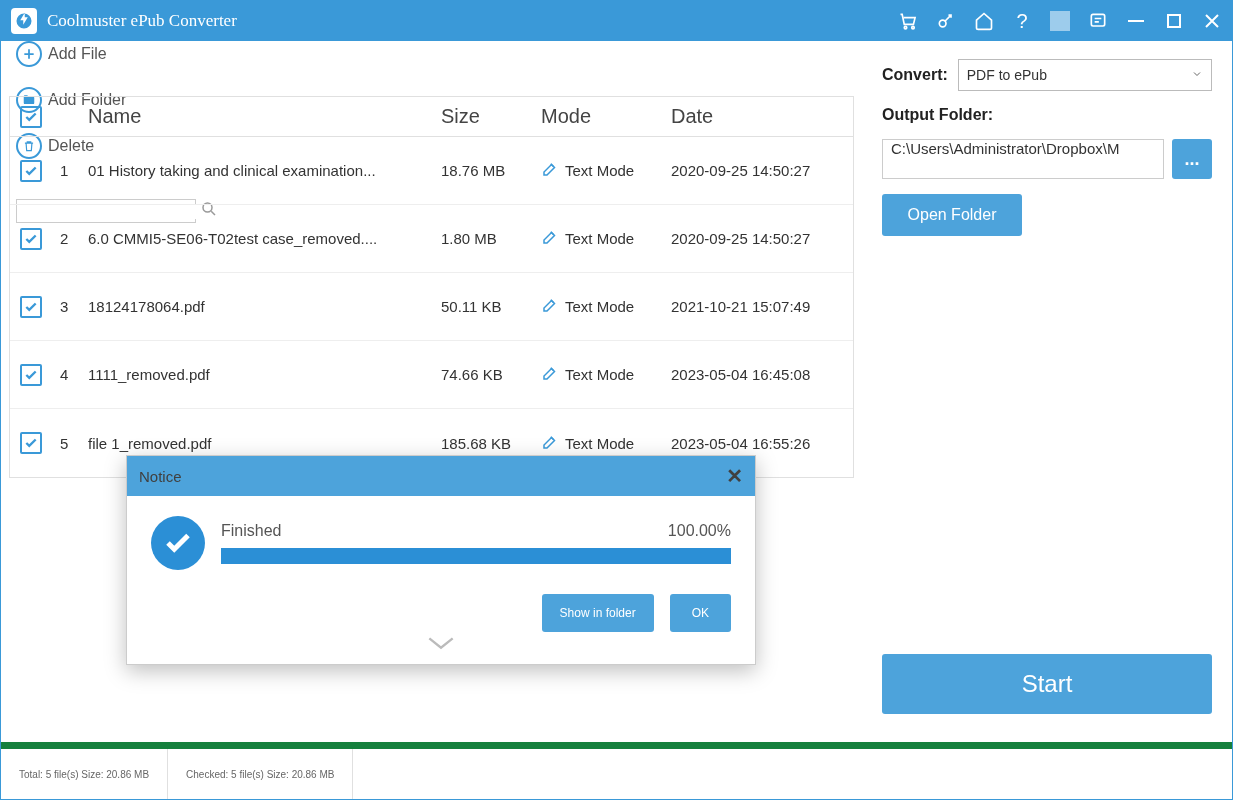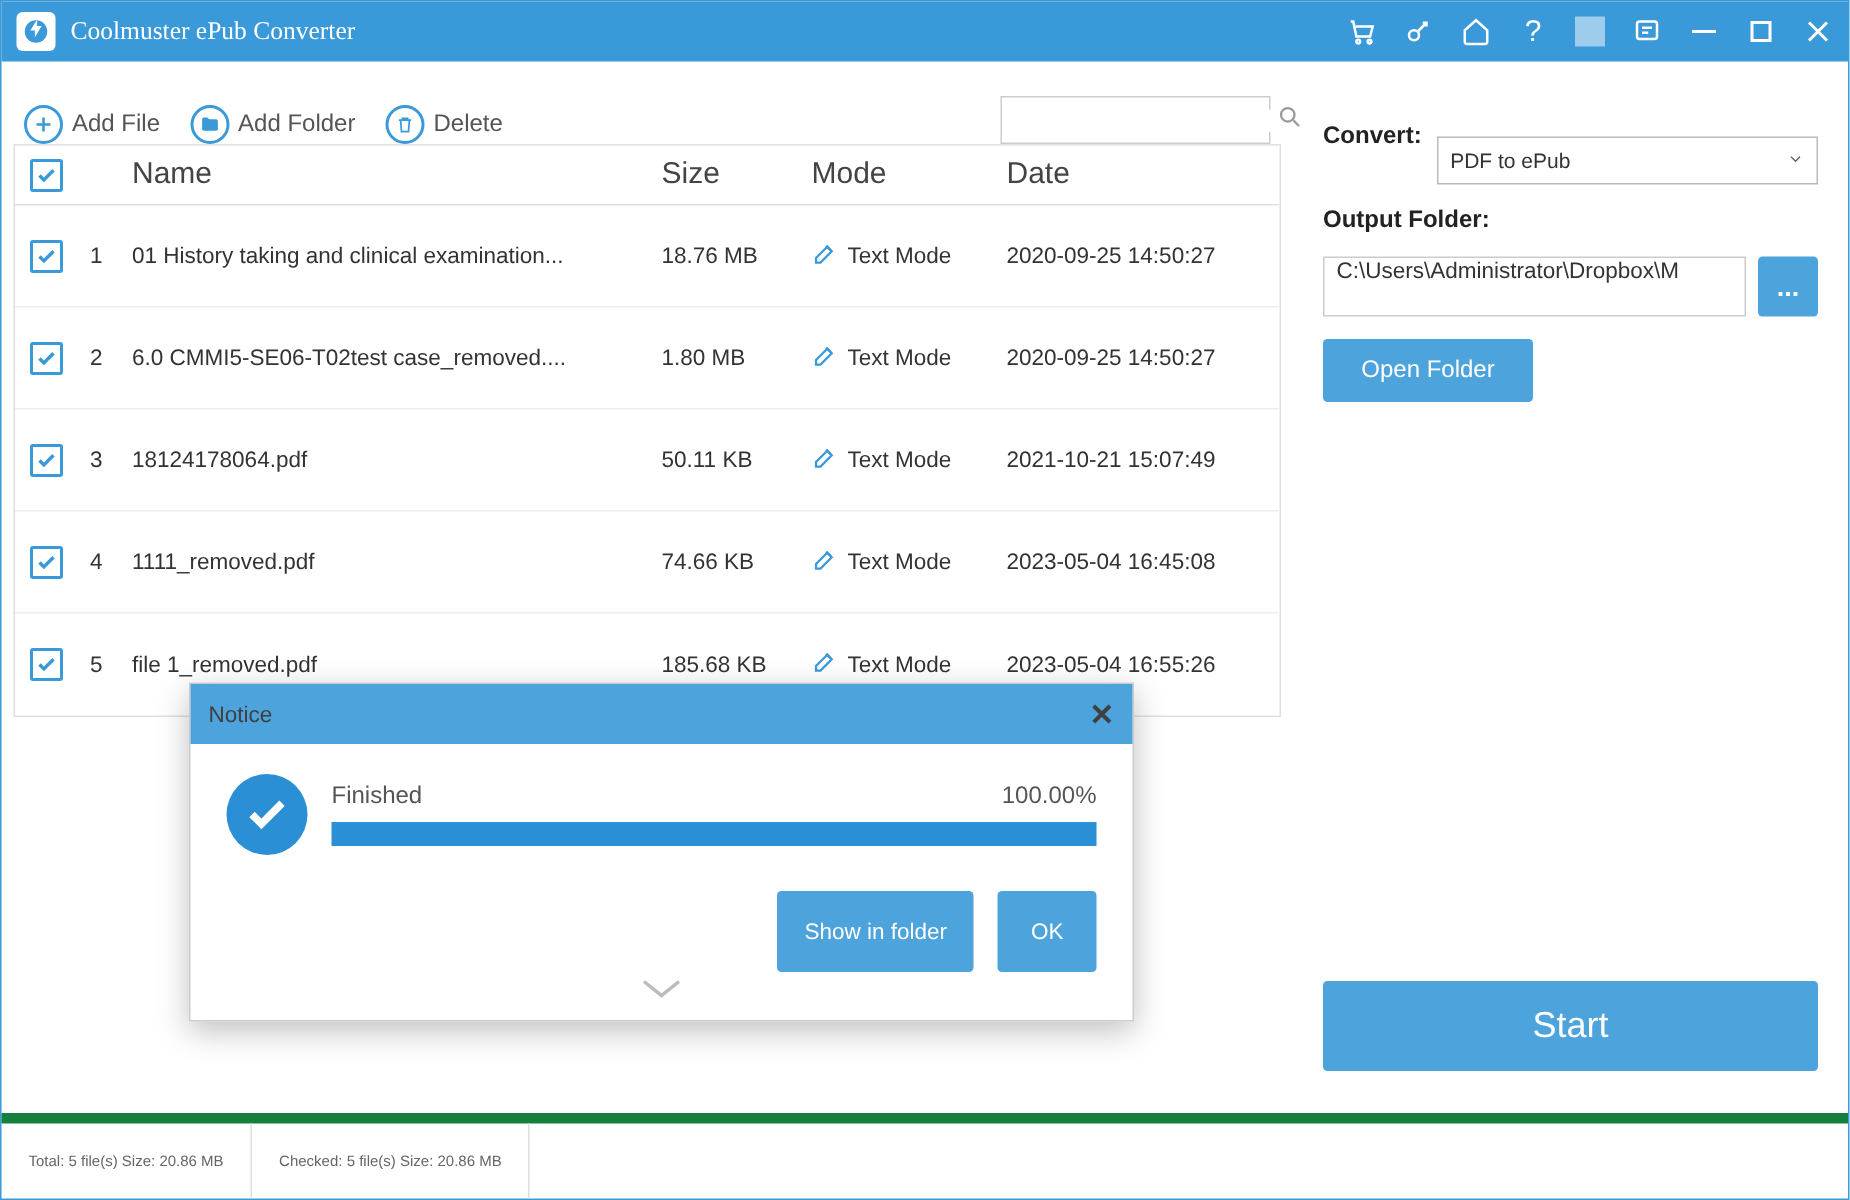--- a/index.html
+++ b/index.html
@@ -55,25 +55,26 @@
 .right {
   width: 370px;
   padding: 18px 20px;
   display:flex;
   flex-direction:column;
   gap:15px;
 }
 .toolbar {
   height: 55px;
   display: flex;
-  align-items: flex-end;
+  align-items: flex-start;
   padding: 0 15px;
   gap: 20px;
   font-size:16px;
   color:#555;
+  flex-direction:column;
 }
 .toolbar .tbtn {
   display:flex;align-items:center;gap:6px;cursor:pointer;
 }
 .toolbar .ticon {
   width:26px;height:26px;border:2px solid #3a99d8;border-radius:50%;
   display:flex;align-items:center;justify-content:center;color:#3a99d8;
 }
 .toolbar .spacer{flex:1;}
 .searchbox {
@@ -101,21 +102,21 @@
 }
 .modecell{display:flex;align-items:center;gap:6px;}
 .editicon{color:#3a99d8;}
 .statusbar{
   height:57px;border-top:7px solid #15803d;display:flex;align-items:center;font-size:10px;color:#666;
 }
 .statusbar .seg{padding:0 18px;border-right:1px solid #e0e0e0;height:100%;display:flex;align-items:center;}
 .rlabel{font-size:16px;font-weight:bold;color:#222;}
 .convert-row{display:flex;align-items:center;gap:10px;}
 .select{
-  flex:1;height:32px;border:1px solid #bbb;display:flex;align-items:center;padding:0 8px;justify-content:space-between;cursor:pointer;margin-top:32px;
+  flex:1;height:32px;border:1px solid #bbb;display:flex;align-items:center;padding:0 8px;justify-content:space-between;cursor:pointer;
 }
 .out-row{display:flex;gap:8px;align-items:center;}
 .out-input{flex:1;height:40px;border:1px solid #ccc;padding:0 8px;font-size:15px;overflow:hidden;white-space:nowrap;}
 .browse-btn{width:40px;height:40px;background:#4da3db;color:#fff;border-radius:3px;display:flex;align-items:center;justify-content:center;cursor:pointer;font-size:18px;font-weight:bold;}
 .btn{
   background:#4da3db;color:#fff;border:none;border-radius:3px;cursor:pointer;font-size:16px;
   display:inline-flex;align-items:center;justify-content:center;
 }
 .open-folder-btn{width:140px;height:42px;}
 .start-btn{width:100%;height:60px;font-size:24px;margin-top:auto;margin-bottom:10px;}
@@ -131,21 +132,21 @@
 .modal-body{padding:20px 24px 14px 24px;}
 .mrow{display:flex;align-items:center;gap:16px;}
 .check-circle{
   width:54px;height:54px;border-radius:50%;background:#2b8fd6;display:flex;align-items:center;justify-content:center;color:#fff;
 }
 .prog-area{flex:1;}
 .prog-top{display:flex;justify-content:space-between;font-size:16px;margin-bottom:8px;color:#555;}
 .prog-bar{height:16px;background:#e6e6e6;position:relative;}
 .prog-fill{height:100%;background:#2b8fd6;width:100%;}
 .modal-actions{display:flex;justify-content:flex-end;gap:16px;margin-top:24px;}
-.modal-actions .btn{height:54px;padding:0 18px;font-size:15px;}
+.modal-actions .btn{height:38px;padding:0 18px;font-size:12px;}
 .chev-down{display:flex;justify-content:center;margin-top:4px;color:#bbb;}
 </style>
 </head>
 <body>
 
 <div class="window">
   <div class="titlebar">
     <div class="app-icon">
       <svg viewBox="0 0 24 24" fill="#3a99d8">
           <path d="M12 2a10 10 0 100 20 10 10 0 000-20zm1 5h4l-6 10v-6H7l6-10v6z"></path>

